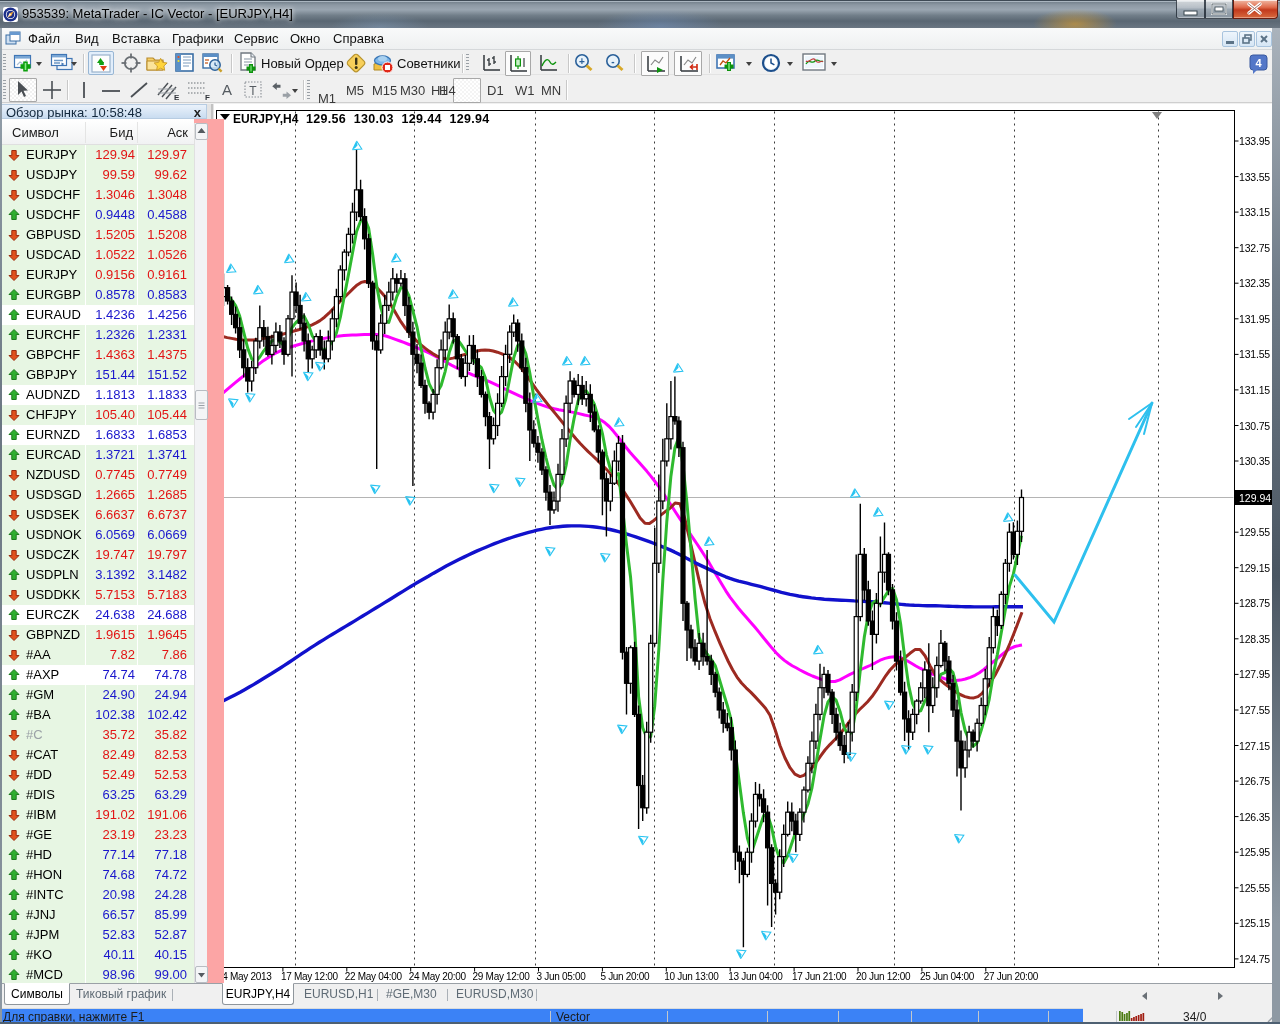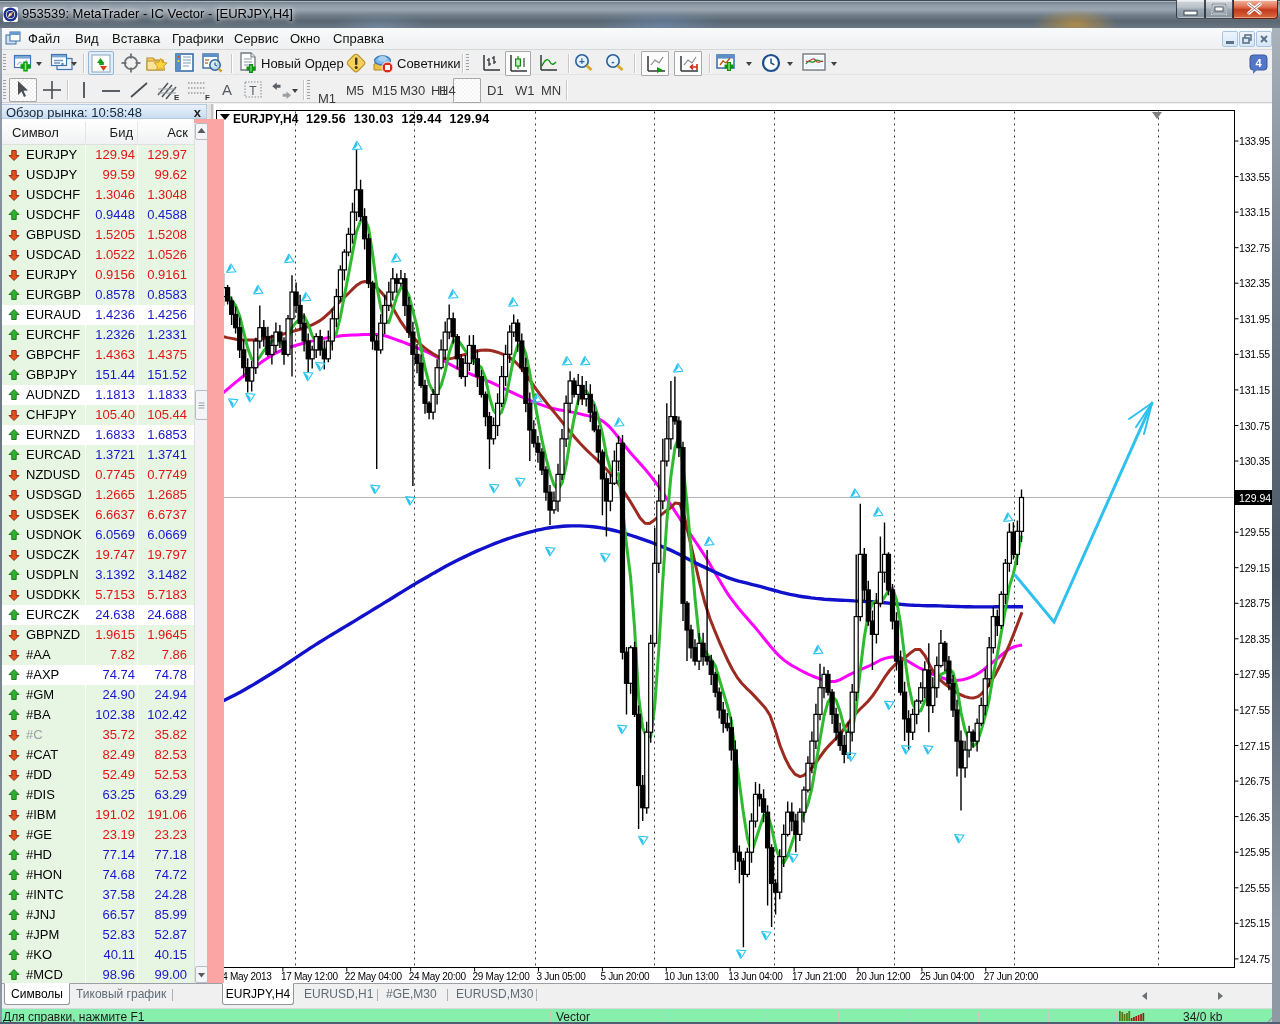--- a/index.html
+++ b/index.html
@@ -33,21 +33,21 @@
 .colsep2{position:absolute;left:136px;top:0;width:2px;height:100%;background:#fff}
 .rowline{position:absolute;left:0;width:192px;height:1px;background:#d7e0d7}
 #mwsb{position:absolute;left:194px;top:19px;width:13px;height:860px;background:#f2f3f5;border-left:1px solid #e0e0e0}
 .sbbtn{position:absolute;left:0;width:13px;height:17px;background:#f4f5f7;border:1px solid #b8bcc2;border-radius:2px}
 #tabsL{left:0;top:983px;width:210px;height:25px;background:#f0f0f0;border-top:1px solid #9aa0a6}
 #tabsR{left:210px;top:983px;width:1070px;height:25px;background:#f0f0f0;border-top:1px solid #9aa0a6}
 .tab{position:absolute;top:-1px;height:22px;background:#fff;border:1px solid #8f969c;border-top:1px solid #fff;
  border-radius:0 0 3px 3px;font-size:12px;color:#000;line-height:20px;text-align:center}
 .tabi{position:absolute;top:3px;font-size:12px;color:#5f6b75}
 .tabsep{position:absolute;top:5px;width:1px;height:12px;background:#aab0b6}
-#status{left:0;top:1008px;width:1280px;height:16px;background:#86efac;border-top:1px solid #d9dcde;font-size:12px;color:#1c1c1c}
+#status{left:0;top:1008px;width:1083px;height:16px;background:#3b82f6;border-top:1px solid #d9dcde;font-size:12px;color:#1c1c1c}
 .stsep{position:absolute;top:2px;width:1px;height:12px;background:#c3c7cb}
 </style></head><body>
 <div class="abs" style="left:0;top:0;width:1280px;height:28px;
 background:
  radial-gradient(60px 22px at 1075px 24px, rgba(233,163,38,.55), rgba(233,163,38,0) 70%),
  radial-gradient(90px 24px at 660px 26px, rgba(120,160,220,.35), rgba(120,160,220,0) 70%),
  radial-gradient(70px 20px at 380px 27px, rgba(150,190,235,.25), rgba(150,190,235,0) 70%),
  linear-gradient(#67747f 0%,#8d99a4 18%,#9aa6b1 35%,#717e89 55%,#5a6773 75%,#6a7682 100%)">
 <div class="abs" style="left:0;top:0;width:1280px;height:1px;background:#3e4a55"></div>
 <div class="abs" style="left:0;top:1px;width:1280px;height:1px;background:#aab6c0"></div>
@@ -1179,21 +1179,21 @@
         <span class="ask up">74.72</span>
         <span class="colsep1" style="left:83px;width:1px;background:#fff"></span>
         <span class="colsep2" style="left:135px;width:1px;background:#fff"></span>
       </div>
 <div class="rowline" style="top:766px"></div>
 <div class="mwrow rg" style="top:766px">
         <svg width="12" height="12" style="position:absolute;left:6px;top:4px">
           <path d="M6,0.5 L11,5.5 L8.2,5.5 L8.2,10.5 L3.8,10.5 L3.8,5.5 L1,5.5 Z" fill="#2fae2f" stroke="#1d7a1d" stroke-width="1"></path>
         </svg>
         <span class="nm" style="">#INTC</span>
-        <span class="bid up">37.58</span>
+        <span class="bid up">20.98</span>
         <span class="ask up">24.28</span>
         <span class="colsep1" style="left:83px;width:1px;background:#fff"></span>
         <span class="colsep2" style="left:135px;width:1px;background:#fff"></span>
       </div>
 <div class="rowline" style="top:786px"></div>
 <div class="mwrow rg" style="top:786px">
         <svg width="12" height="12" style="position:absolute;left:6px;top:4px">
           <path d="M6,0.5 L11,5.5 L8.2,5.5 L8.2,10.5 L3.8,10.5 L3.8,5.5 L1,5.5 Z" fill="#2fae2f" stroke="#1d7a1d" stroke-width="1"></path>
         </svg>
         <span class="nm" style="">#JNJ</span>

